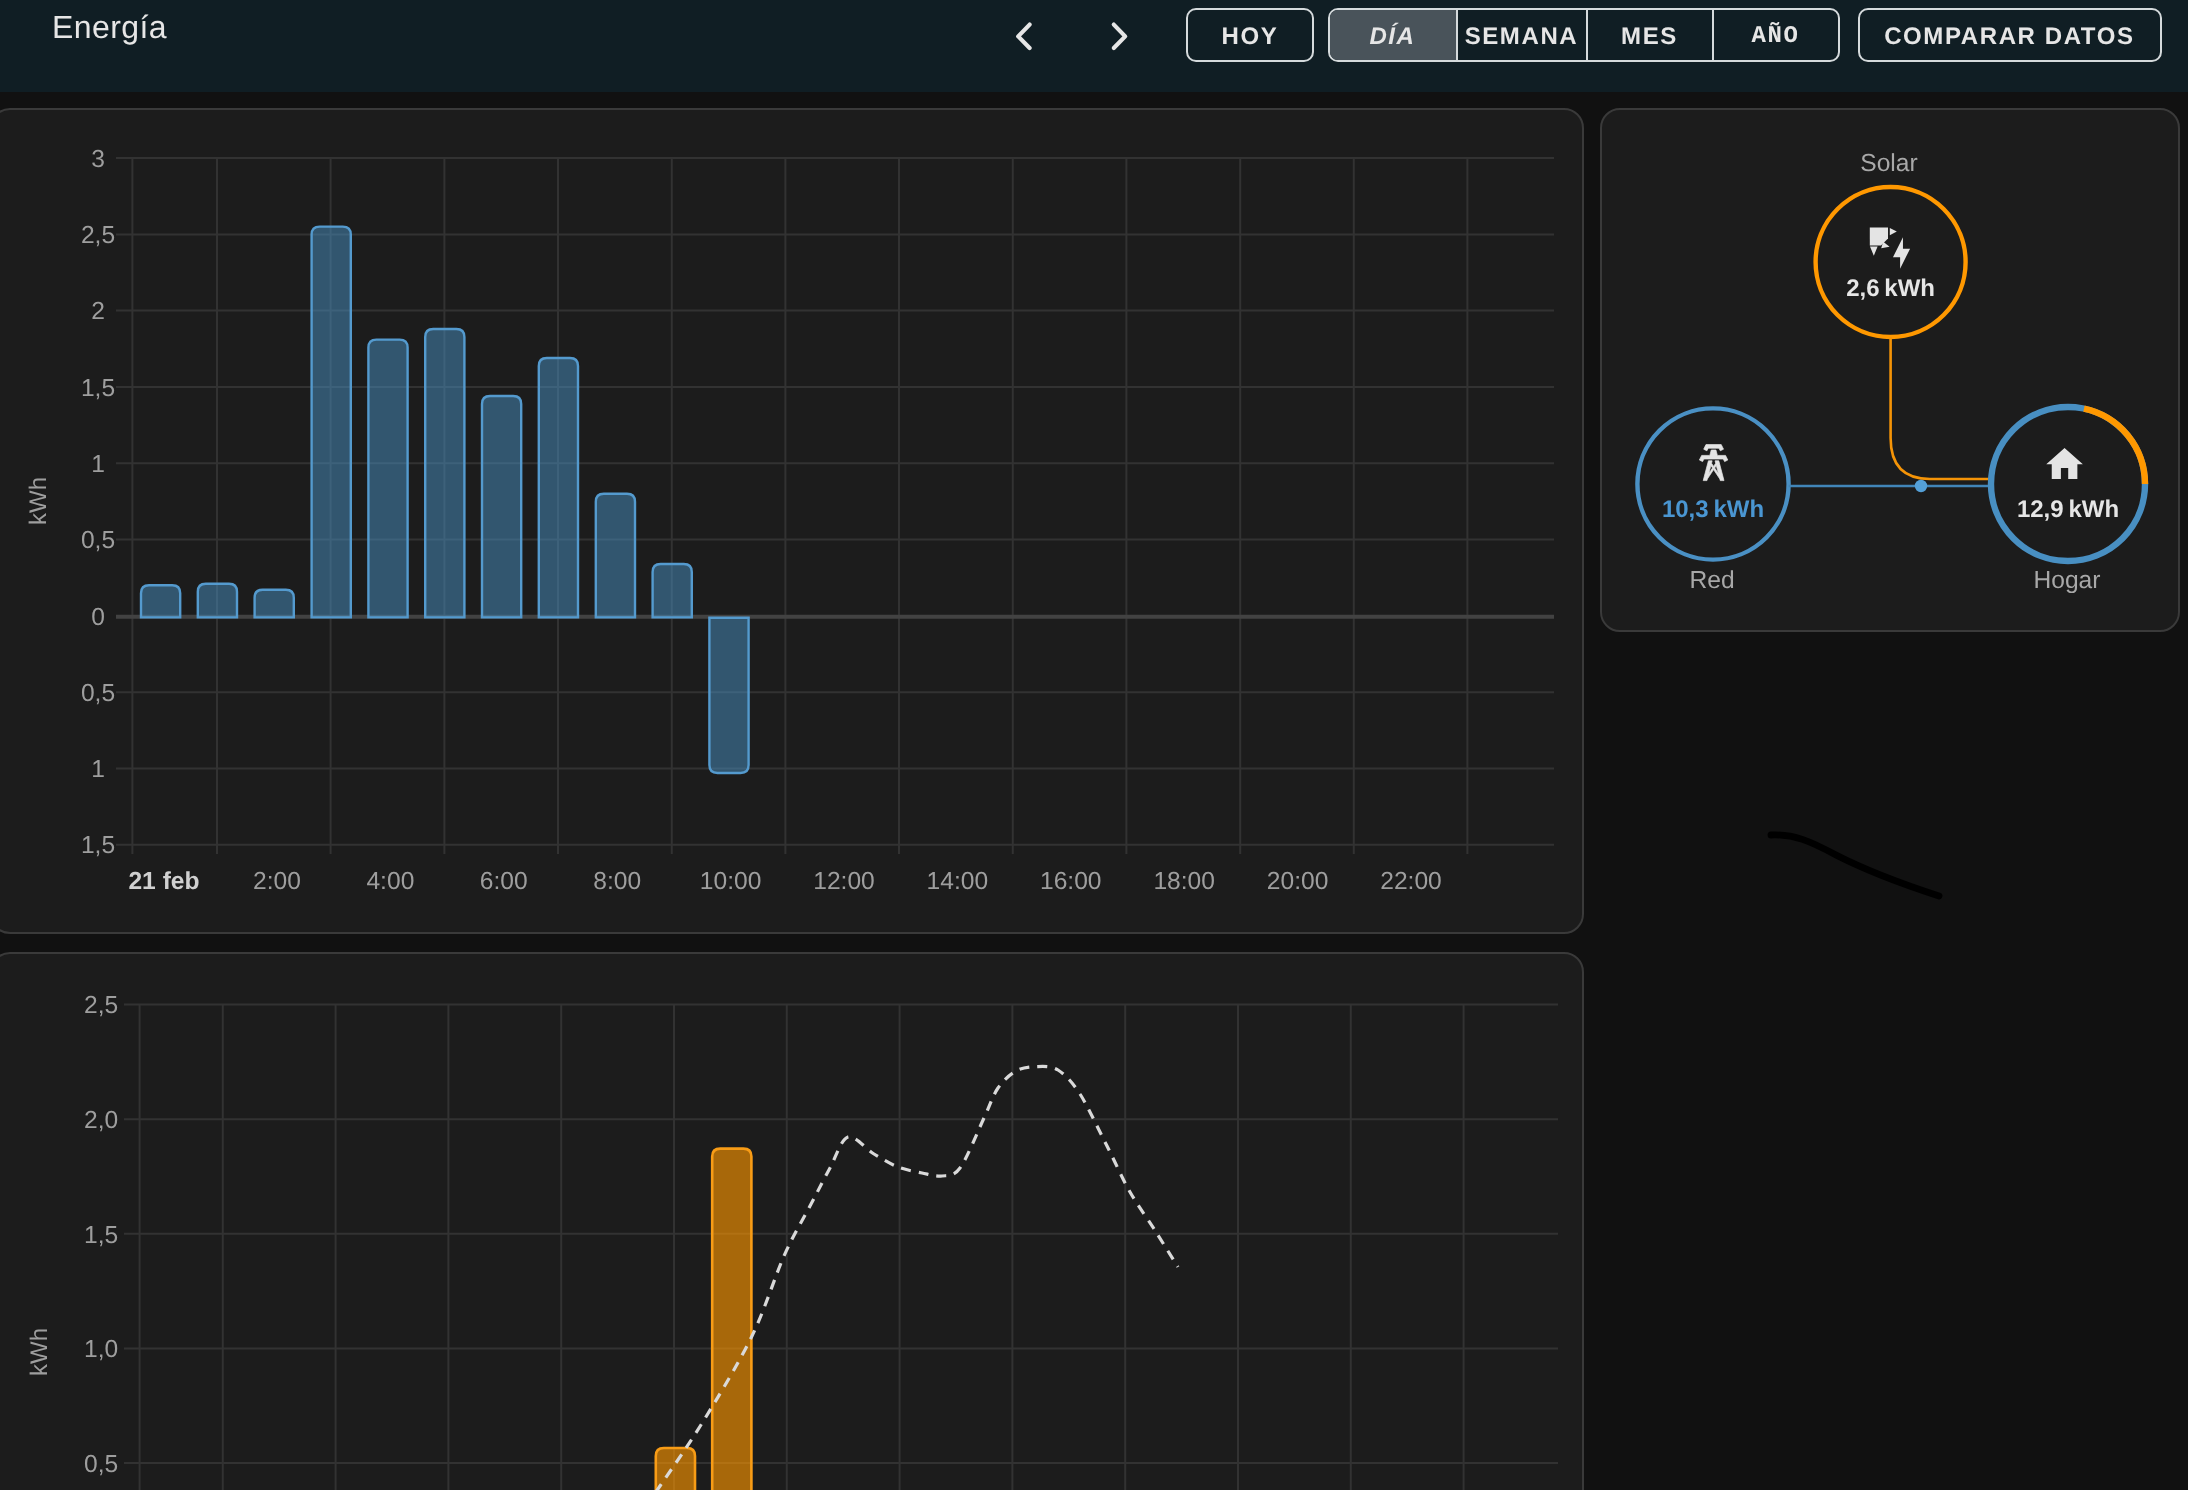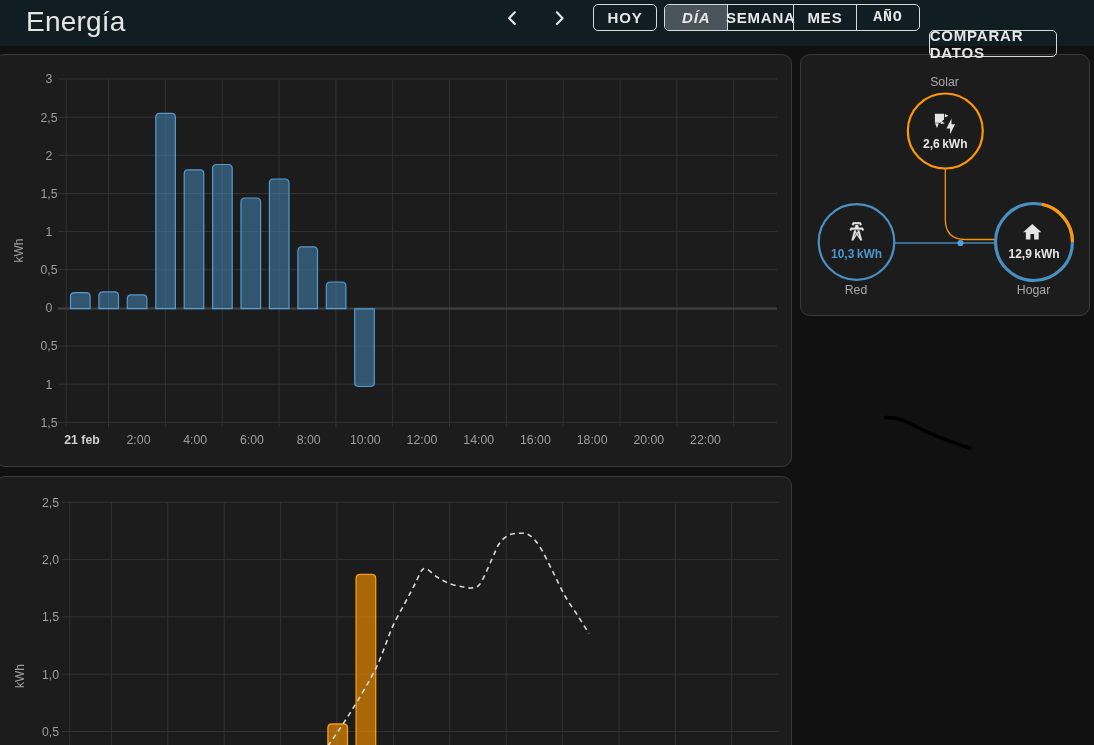--- a/index.html
+++ b/index.html
@@ -1,19 +1,19 @@
 <!DOCTYPE html>
 <html><head><meta charset="utf-8">
 <style>
   html,body{margin:0;padding:0;background:#111111;width:1094px;height:745px;overflow:hidden;
     font-family:"Liberation Sans",sans-serif;}
   .header{position:absolute;left:0;top:0;width:1094px;height:46px;background:#101e24;}
-  .title{position:absolute;left:26px;top:6px;font-size:28px;color:#e6e6e6;letter-spacing:.2px;}
+  .title{position:absolute;left:26px;top:6px;font-size:16px;color:#e6e6e6;letter-spacing:.2px;}
   .btn{position:absolute;top:4px;height:27px;box-sizing:border-box;border:1px solid #d5dadc;
-    border-radius:5px;color:#e6e6e6;font-size:15px;font-weight:700;letter-spacing:.8px;
+    border-radius:5px;color:#e6e6e6;font-size:12px;font-weight:700;letter-spacing:.8px;
     display:flex;align-items:center;justify-content:center;}
   .card{position:absolute;background:#1c1c1c;border:1px solid #3a3a3a;border-radius:10px;box-sizing:border-box;}
   svg{position:absolute;left:0;top:0;}
   text{font-family:"Liberation Sans",sans-serif;}
 </style></head>
 <body>
 <div class="card" style="left:-5px;top:54px;width:797px;height:413px;"></div>
 <div class="card" style="left:800px;top:54px;width:290px;height:262px;"></div>
 <div class="card" style="left:-5px;top:476px;width:797px;height:300px;"></div>
 
@@ -155,13 +155,13 @@
   <path d="M885.5,417.5 C897,417.0 905,420.5 918,427.5 C933,435.2 952,442.3 969.5,448" stroke="#000000" stroke-width="3.4" fill="none" stroke-linecap="round"></path>
 </svg>
 
 <div class="btn" style="left:593px;width:64px;">HOY</div>
 <div class="btn" style="left:664px;width:256px;padding:0;border:1px solid #d5dadc;">
   <div style="width:63px;height:100%;background:#49535a;display:flex;align-items:center;justify-content:center;border-radius:4px 0 0 4px;font-style:italic;">DÍA</div>
   <div style="width:66px;height:100%;display:flex;align-items:center;justify-content:center;border-left:1px solid #d5dadc;box-sizing:border-box;">SEMANA</div>
   <div style="width:63px;height:100%;display:flex;align-items:center;justify-content:center;border-left:1px solid #d5dadc;box-sizing:border-box;">MES</div>
   <div style="width:64px;height:100%;display:flex;align-items:center;justify-content:center;border-left:1px solid #d5dadc;box-sizing:border-box;font-family:Liberation Mono, monospace;">AÑO</div>
 </div>
-<div class="btn" style="left:928.7px;width:128px;margin-top:26px;">COMPARAR DATOS</div>
+<div class="btn" style="left:928.7px;width:152px;">COMPARAR DATOS</div>
 
 </body></html>

